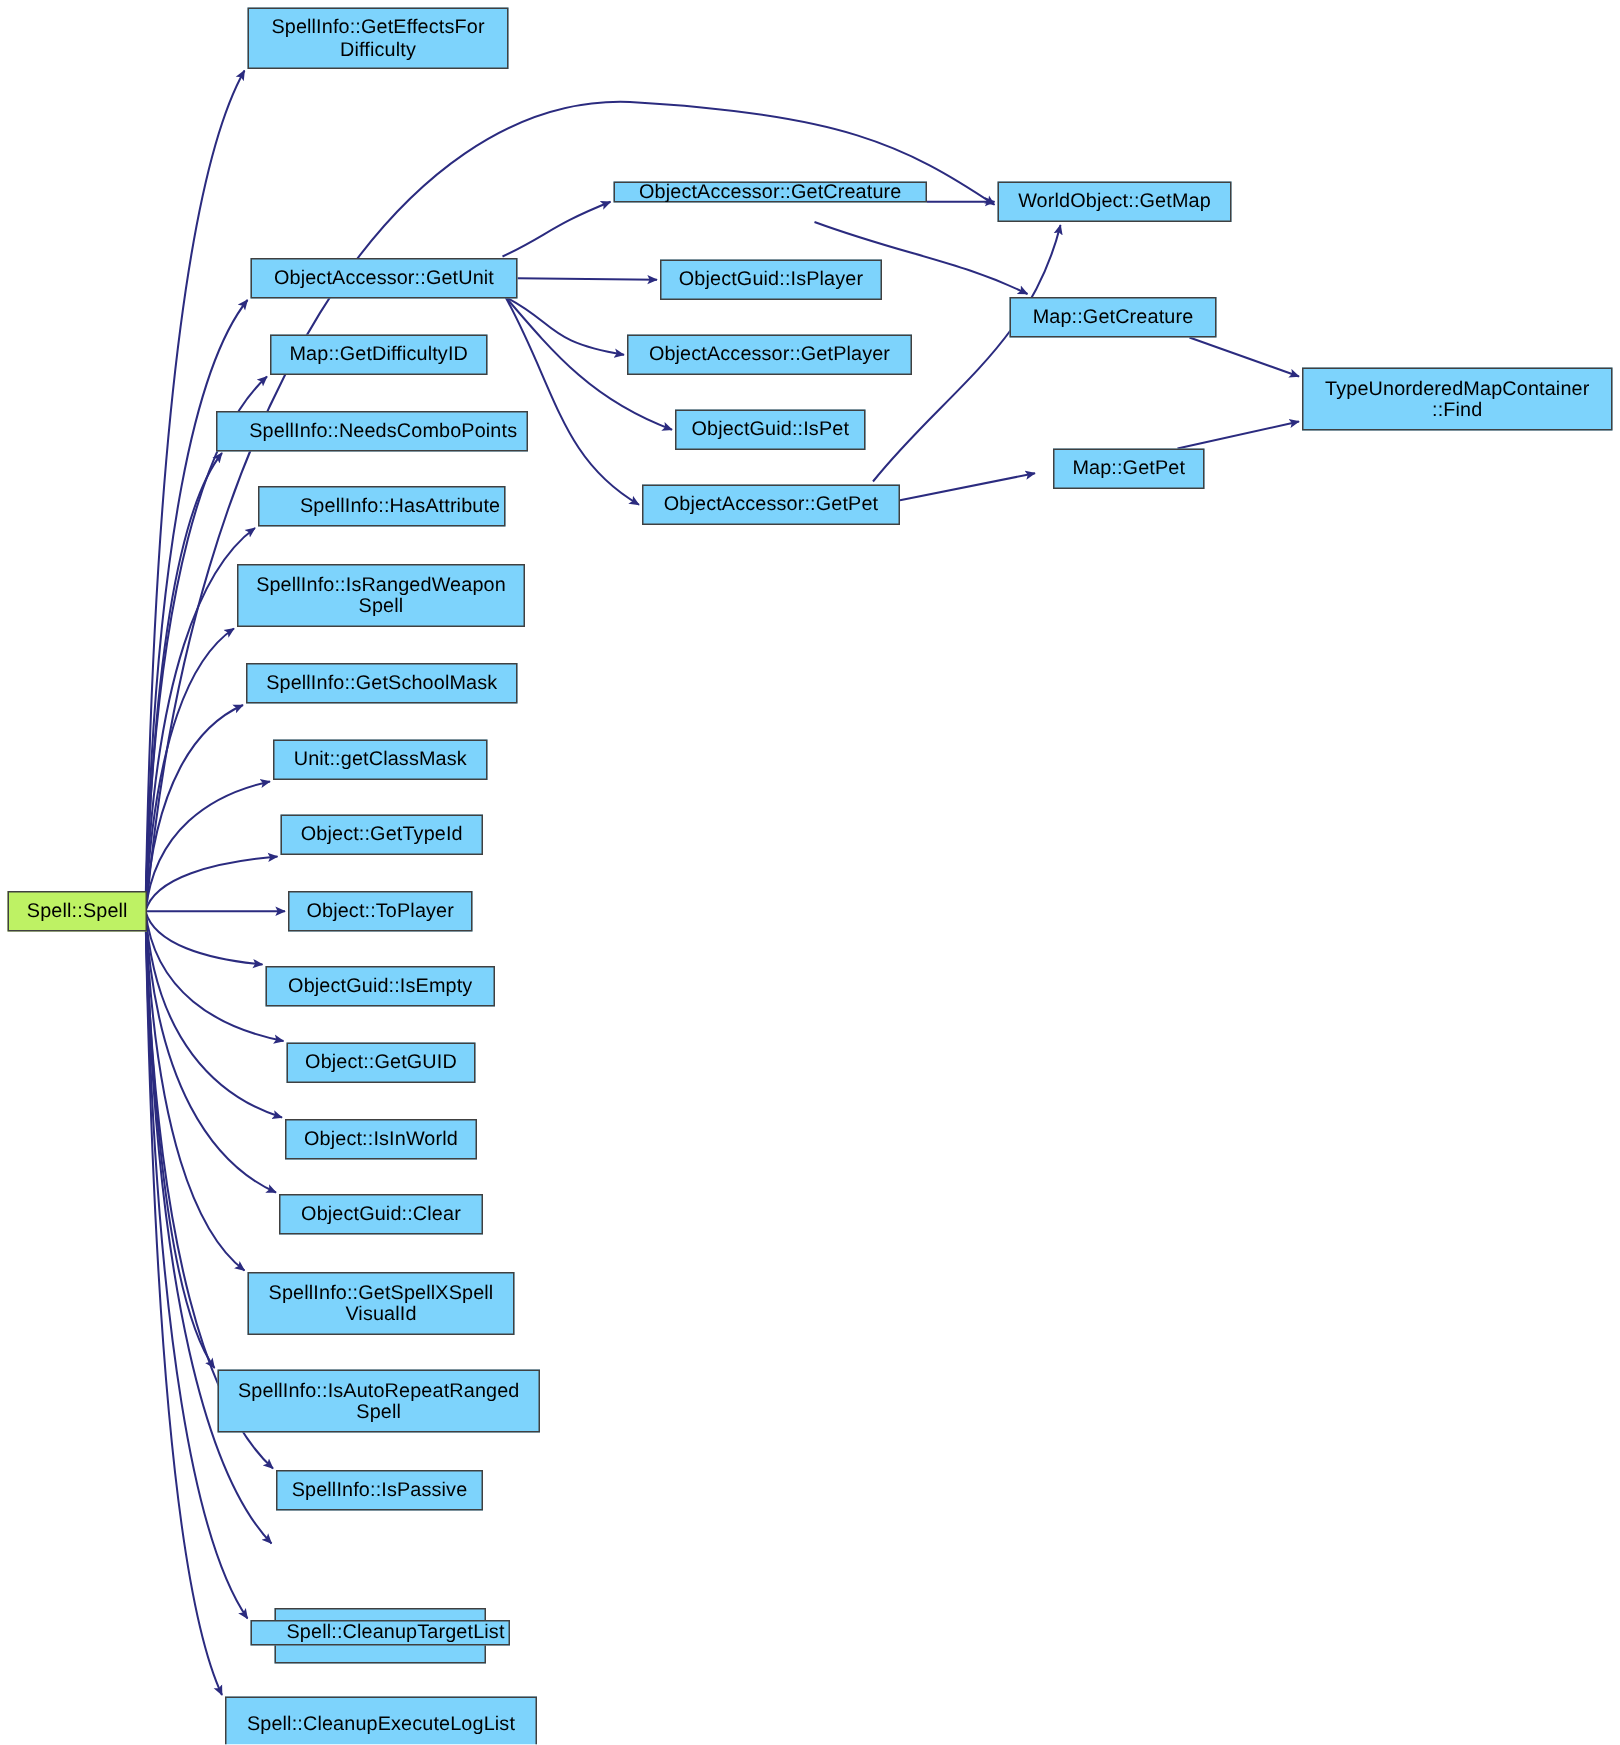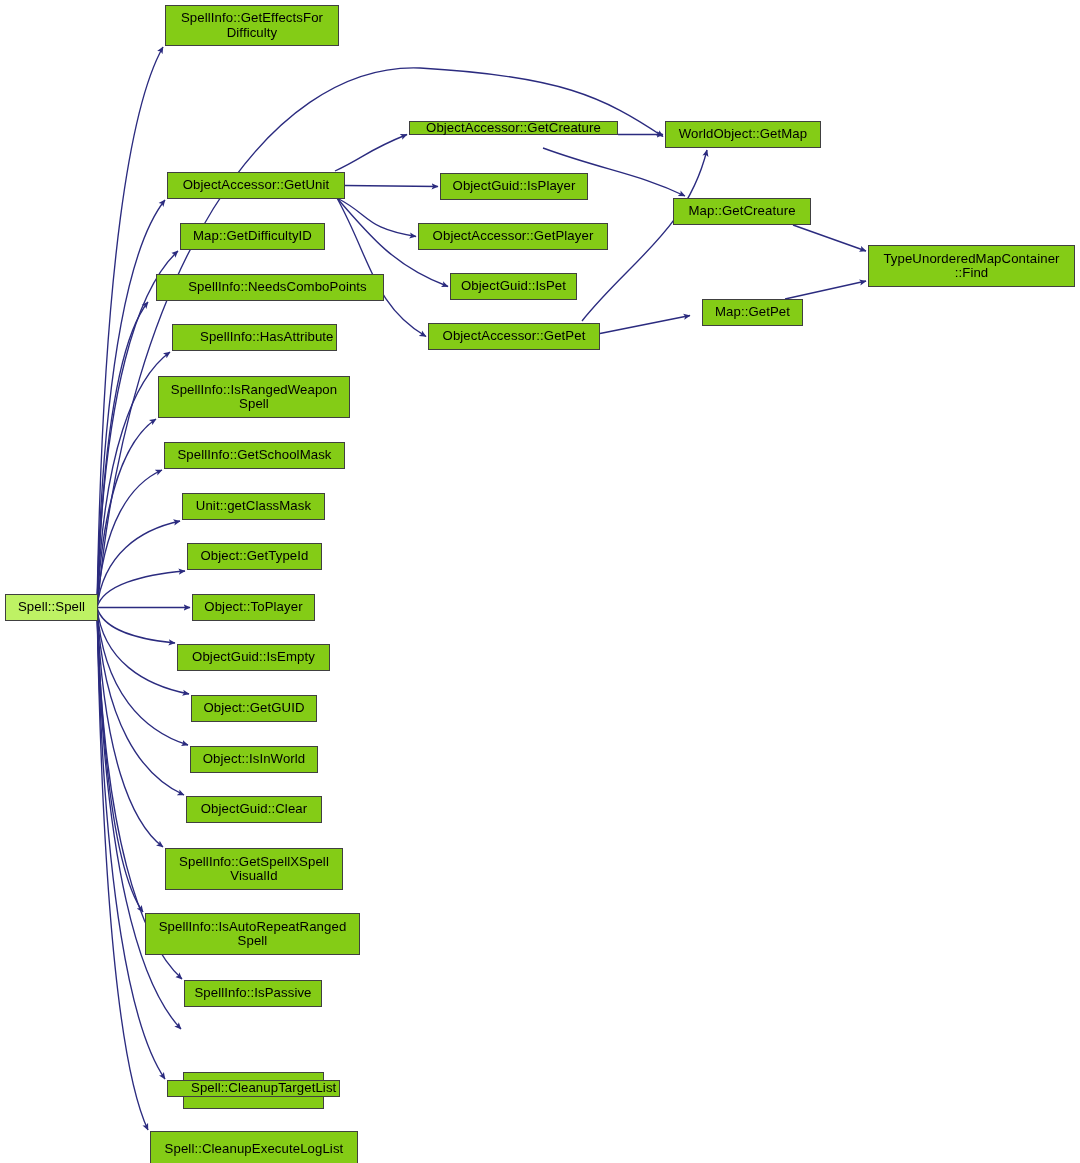--- a/index.html
+++ b/index.html
@@ -21,21 +21,21 @@
     left: 0;
     top: 0;
     width: 1080px;
     height: 1163px;
     pointer-events: none;
   }
   .node {
     position: absolute;
     box-sizing: border-box;
     border: 1px solid #404040;
-    background: #84cc16;
+    background: #7dd3fc;
     color: #000000;
     font-size: 13.2px;
     line-height: 14.5px;
     display: flex;
     align-items: center;
     justify-content: center;
     text-align: center;
     letter-spacing: 0.1px;
     white-space: pre-line;
     z-index: 5;
@@ -95,21 +95,21 @@
         <path d="M 793 225 L 866 251" fill="none" stroke="#2b2b7f" stroke-width="1.35" marker-end="url(#arrowhead)"></path>
         <path d="M 785 299 L 866 281" fill="none" stroke="#2b2b7f" stroke-width="1.35" marker-end="url(#arrowhead)"></path>
       </g>
   </svg>
   <div id="node-layer">
       <div class="node current" style="left: 5px; top: 594px; width: 93px; height: 27px;"><span class="node-label">Spell::Spell</span></div>
       <div class="node" style="left: 165px; top: 5px; width: 174px; height: 41px;"><span class="node-label">SpellInfo::GetEffectsFor
 Difficulty</span></div>
       <div class="node" style="left: 167px; top: 172px; width: 178px; height: 27px;"><span class="node-label">ObjectAccessor::GetUnit</span></div>
       <div class="node" style="left: 180px; top: 223px; width: 145px; height: 27px;"><span class="node-label">Map::GetDifficultyID</span></div>
-      <div class="node" style="left: 156px; top: 274px; width: 228px; height: 27px; padding-left: 15px;"><span class="node-label">SpellInfo::NeedsComboPoints</span></div>
+      <div class="node" style="left: 144px; top: 274px; width: 208px; height: 27px; padding-left: 15px;"><span class="node-label">SpellInfo::NeedsComboPoints</span></div>
       <div class="node" style="left: 172px; top: 324px; width: 165px; height: 27px; padding-left: 24px;"><span class="node-label">SpellInfo::HasAttribute</span></div>
       <div class="node" style="left: 158px; top: 376px; width: 192px; height: 42px;"><span class="node-label">SpellInfo::IsRangedWeapon
 Spell</span></div>
       <div class="node" style="left: 164px; top: 442px; width: 181px; height: 27px;"><span class="node-label">SpellInfo::GetSchoolMask</span></div>
       <div class="node" style="left: 182px; top: 493px; width: 143px; height: 27px;"><span class="node-label">Unit::getClassMask</span></div>
       <div class="node" style="left: 187px; top: 543px; width: 135px; height: 27px;"><span class="node-label">Object::GetTypeId</span></div>
       <div class="node" style="left: 192px; top: 594px; width: 123px; height: 27px;"><span class="node-label">Object::ToPlayer</span></div>
       <div class="node" style="left: 177px; top: 644px; width: 153px; height: 27px;"><span class="node-label">ObjectGuid::IsEmpty</span></div>
       <div class="node" style="left: 191px; top: 695px; width: 126px; height: 27px;"><span class="node-label">Object::GetGUID</span></div>
       <div class="node" style="left: 190px; top: 746px; width: 128px; height: 27px;"><span class="node-label">Object::IsInWorld</span></div>

